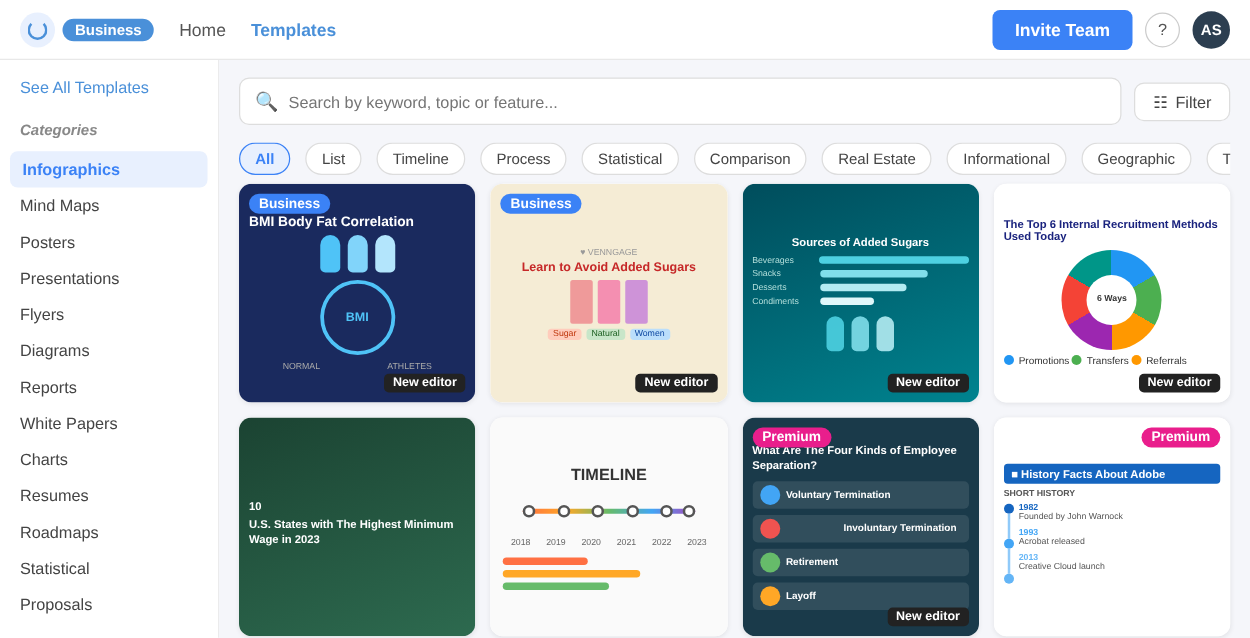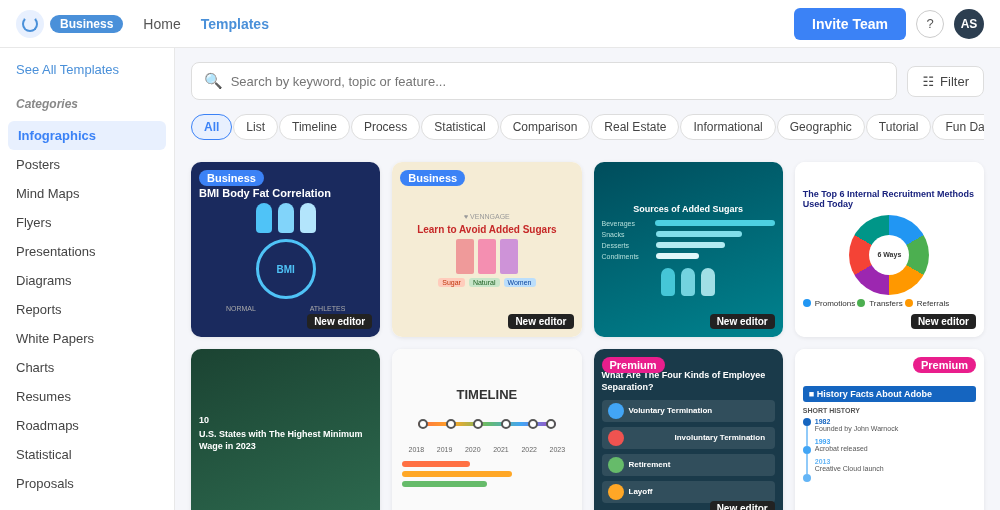--- a/index.html
+++ b/index.html
@@ -35,21 +35,21 @@
     .main { flex: 1; overflow-y: auto; padding: 14px 16px; }
 
     
     .search-bar { display: flex; align-items: center; margin-bottom: 14px; gap: 10px; }
     .search-input-wrap { flex: 1; display: flex; align-items: center; background: #fff; border: 1px solid #ddd; border-radius: 8px; padding: 0 12px; height: 38px; }
     .search-icon { color: #aaa; margin-right: 8px; font-size: 15px; }
     .search-input { border: none; outline: none; font-size: 13px; color: #555; flex: 1; background: transparent; }
     .filter-btn { display: flex; align-items: center; gap: 6px; border: 1px solid #ddd; border-radius: 8px; padding: 7px 14px; background: #fff; font-size: 13px; cursor: pointer; color: #444; }
 
     
-    .filter-tabs { display: flex; align-items: center; gap: 1px; margin-bottom: 22px; overflow: hidden; }
+    .filter-tabs { display: flex; align-items: center; gap: 12px; margin-bottom: 7px; overflow: hidden; }
     .filter-tab { padding: 5px 12px; border-radius: 20px; border: 1px solid #ddd; background: #fff; font-size: 12px; cursor: pointer; white-space: nowrap; color: #444; }
     .filter-tab.active { background: #e8f0fe; border-color: #3b82f6; color: #3b82f6; font-weight: 600; }
 
     
     .template-grid { display: grid; grid-template-columns: repeat(4, 1fr); gap: 12px; }
     .template-card { background: #fff; border-radius: 10px; overflow: hidden; position: relative; cursor: pointer; box-shadow: 0 1px 4px rgba(0,0,0,0.08); }
     .card-img { width: 100%; height: 175px; display: flex; align-items: center; justify-content: center; overflow: hidden; position: relative; }
     .badge { position: absolute; top: 8px; left: 8px; padding: 2px 8px; border-radius: 10px; font-size: 11px; font-weight: 700; color: #fff; }
     .badge-business { background: #3b82f6; }
     .badge-premium { background: #e91e8c; }
@@ -98,24 +98,24 @@
   <button class="help-btn">?</button>
   <div class="avatar">AS</div>
 </header>
 
 <div class="layout">
 
   <aside class="sidebar">
     <a class="sidebar-see-all">See All Templates</a>
     <div class="sidebar-section-title">Categories</div>
     <div class="sidebar-item active">Infographics</div>
+    <div class="sidebar-item">Mind Maps</div>
     <div class="sidebar-item">Posters</div>
-    <div class="sidebar-item">Mind Maps</div>
+    <div class="sidebar-item">Presentations</div>
     <div class="sidebar-item">Flyers</div>
-    <div class="sidebar-item">Presentations</div>
     <div class="sidebar-item">Diagrams</div>
     <div class="sidebar-item">Reports</div>
     <div class="sidebar-item">White Papers</div>
     <div class="sidebar-item">Charts</div>
     <div class="sidebar-item">Resumes</div>
     <div class="sidebar-item">Roadmaps</div>
     <div class="sidebar-item">Statistical</div>
     <div class="sidebar-item">Proposals</div>
   </aside>
 

